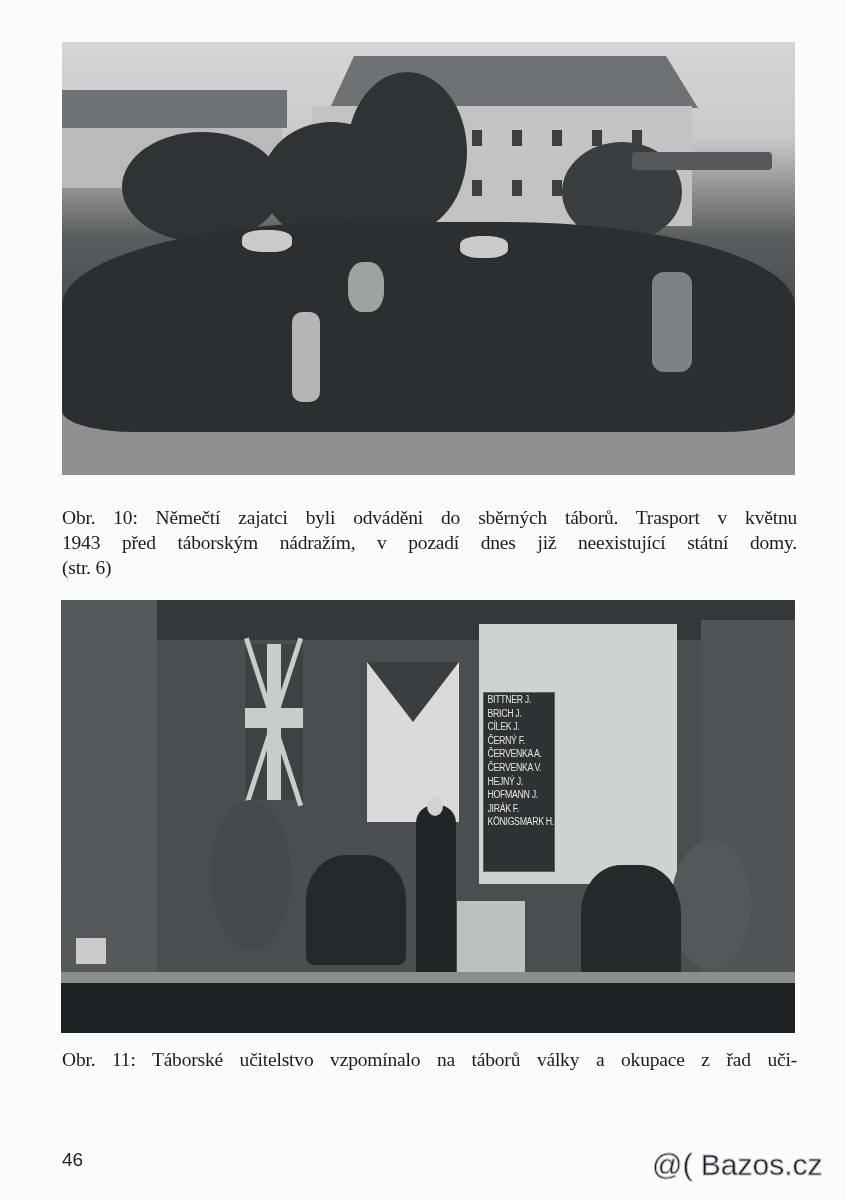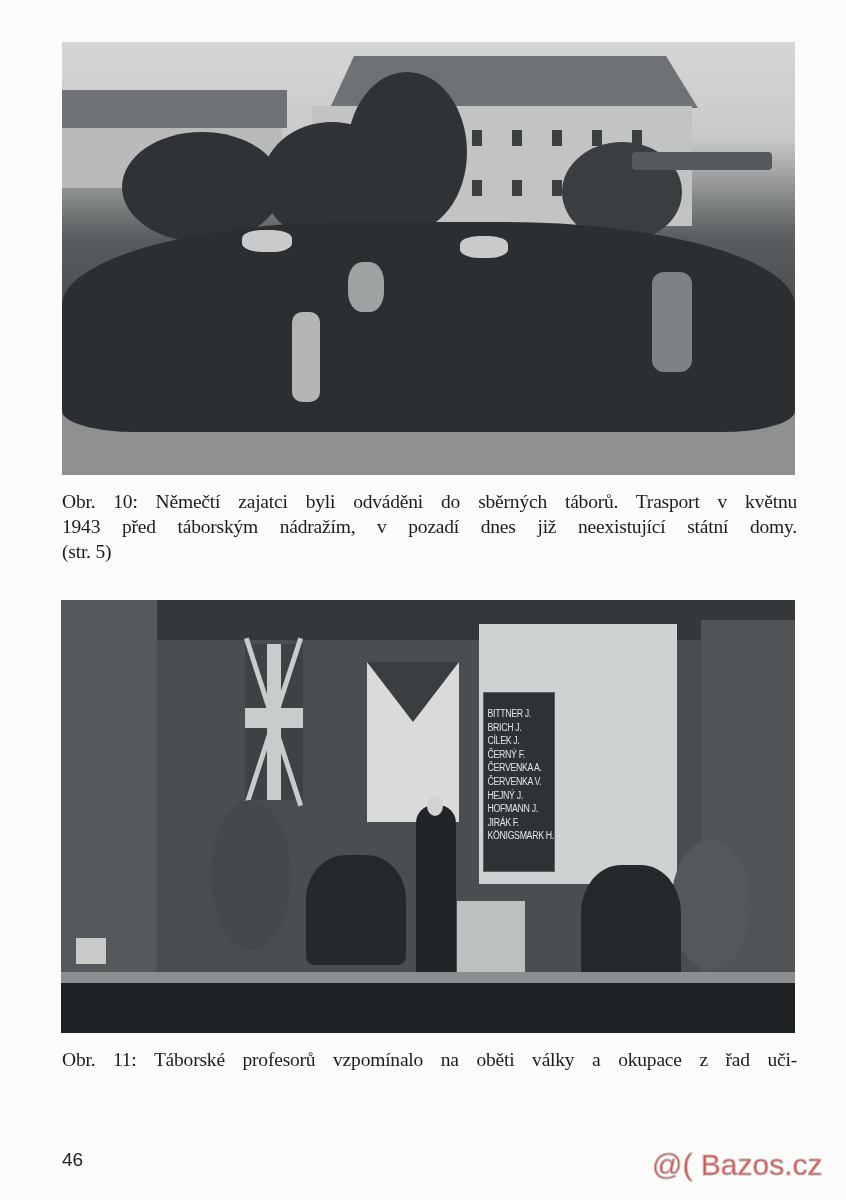--- a/index.html
+++ b/index.html
@@ -13,28 +13,28 @@
     position: absolute; overflow: hidden;
     background: #6b6e70;
   }
   #photo1 { left: 62px; top: 42px; width: 733px; height: 433px; background: linear-gradient(#d4d6d6 0%, #c9cbcb 22%, #5a5d5f 45%, #44474a 70%, #8d8f8f 86%, #a3a5a4 100%); }
   #photo2 { left: 61px; top: 600px; width: 734px; height: 433px; background: #4a4e51; }
   .caption {
     position: absolute; left: 62px; width: 735px;
     font-size: 19.5px; line-height: 25px; text-align: justify;
     letter-spacing: -0.2px;
   }
-  #caption1 { top: 489px; }
+  #caption1 { top: 505px; }
   #caption2 { top: 1047px; }
   .caption span.l { display: block; text-align: justify; text-align-last: justify; white-space: nowrap; }
   .caption span.l.last { text-align-last: left; }
   #page-number { position: absolute; left: 62px; top: 1149px; font-family: "Liberation Sans", sans-serif; font-size: 19px; color: #222; }
   #watermark {
     position: absolute; left: 652px; top: 1148px;
-    font-family: "Liberation Sans", sans-serif; font-size: 30px; color: #ef4444;
+    font-family: "Liberation Sans", sans-serif; font-size: 30px; color: #0f172a;
     -webkit-text-stroke: 1px #b9b9b9; letter-spacing: 0px;
   }
   
   .bld { position: absolute; background: #b9bbbb; }
   .roof { position: absolute; background: #6f7274; }
   .tree { position: absolute; border-radius: 50%; background: #2f3335; }
   .crowd { position: absolute; background: #2c2f31; border-radius: 40% 40% 10% 10%; }
   .ground { position: absolute; left: 0; bottom: 0; width: 100%; height: 80px; background: #8f9191; }
   .pack { position: absolute; background: #c8cacb; border-radius: 40%; }
   .win { position: absolute; width: 10px; height: 16px; background: #3c3f41; }
@@ -45,21 +45,21 @@
   .flag-uk .v { left: 22px; top: 0; width: 14px; height: 100%; }
   .flag-uk .h { left: 0; top: 64px; width: 100%; height: 20px; }
   .flag-uk .d1 { left: 26px; top: -10px; width: 5px; height: 176px; transform: rotate(18deg); }
   .flag-uk .d2 { left: 26px; top: -10px; width: 5px; height: 176px; transform: rotate(-18deg); }
   .flag-cz { position: absolute; left: 306px; top: 62px; width: 92px; height: 160px; background: #d9dbdb; }
   .flag-cz .tri { position: absolute; left: 0; top: 0; width: 0; height: 0; border-left: 46px solid transparent; border-right: 46px solid transparent; border-top: 60px solid #3a3e41; }
   .board { position: absolute; top: 92px; width: 70px; height: 178px; background: #2e3235; border: 1px solid #5d6164; }
   #board-left { left: 422px; }
   #board-right { left: 500px; }
   .board .name { display: block; color: #e2e4e4; font-family: "Liberation Sans", sans-serif; font-size: 10px; line-height: 13.6px; padding-left: 4px; white-space: nowrap; letter-spacing: -0.4px; transform: scaleX(0.88); transform-origin: left; }
-  .board .names { padding-top: 14px; }
+  .board .names { }
   .backwall { position: absolute; left: 418px; top: 24px; width: 198px; height: 260px; background: #cfd2d2; }
   .speaker { position: absolute; left: 355px; top: 205px; width: 40px; height: 175px; background: #222527; border-radius: 18px 18px 0 0; }
   .speaker-head { position: absolute; left: 366px; top: 196px; width: 16px; height: 20px; background: #d1d3d3; border-radius: 50%; }
   .lectern { position: absolute; left: 396px; top: 301px; width: 68px; height: 82px; background: #bdc0c0; }
   .seated { position: absolute; background: #25292b; border-radius: 40% 40% 8% 8%; }
   .plant { position: absolute; background: #54585b; border-radius: 50%; }
   .pot { position: absolute; background: #c9cbcb; }
   .stage-floor { position: absolute; left: 0; top: 372px; width: 100%; height: 12px; background: #8b8e8f; }
   .stage-front { position: absolute; left: 0; top: 383px; width: 100%; height: 50px; background: #1f2224; }
 </style>
@@ -92,21 +92,21 @@
   <div class="pack" style="left:180px;top:188px;width:50px;height:22px;"></div>
   <div class="pack" style="left:398px;top:194px;width:48px;height:22px;"></div>
   <div class="pack" style="left:286px;top:220px;width:36px;height:50px;background:#9fa2a3;"></div>
   <div class="pack" style="left:230px;top:270px;width:28px;height:90px;background:#b4b6b6;border-radius:10px;"></div>
   <div class="pack" style="left:590px;top:230px;width:40px;height:100px;background:#7e8183;border-radius:12px;"></div>
 </div>
 
 <div id="caption1" class="caption">
   <span class="l">Obr. 10: Němečtí zajatci byli odváděni do sběrných táborů. Trasport v květnu</span>
   <span class="l">1943 před táborským nádražím, v pozadí dnes již neexistující státní domy.</span>
-  <span class="l last">(str. 5)</span>
+  <span class="l last">(str. 6)</span>
 </div>
 
 <div id="photo2" class="photo">
   <div class="curtain" style="left:0;top:0;width:100%;height:40px;background:#34383b;"></div>
   <div class="curtain" style="left:0;top:0;width:96px;height:433px;background:#55595c;"></div>
   <div class="curtain" style="left:640px;top:20px;width:94px;height:413px;background:#505457;"></div>
   <div class="backwall"></div>
   <div class="flag-uk">
     <div class="d1"></div>
       <div class="d2"></div>
@@ -141,17 +141,17 @@
   <div class="seated" style="left:245px;top:255px;width:100px;height:110px;"></div>
   <div class="seated" style="left:520px;top:265px;width:100px;height:120px;"></div>
   <div class="speaker"></div>
   <div class="speaker-head"></div>
   <div class="lectern"></div>
   <div class="stage-floor"></div>
   <div class="stage-front"></div>
 </div>
 
 <div id="caption2" class="caption">
-  <span class="l">Obr. 11: Táborské profesorů vzpomínalo na oběti války a okupace z řad uči-</span>
+  <span class="l">Obr. 11: Táborské učitelstvo vzpomínalo na táborů války a okupace z řad uči-</span>
 </div>
 
 <div id="page-number">46</div>
 <div id="watermark">@( Bazos.cz</div>
 
 </body></html>

